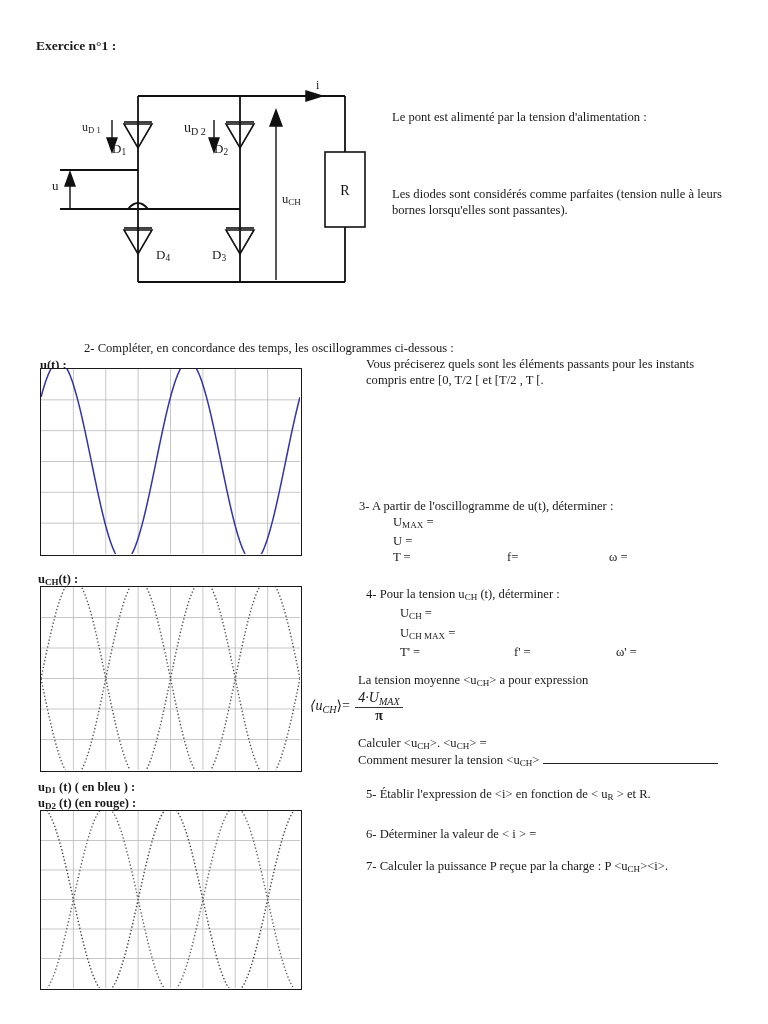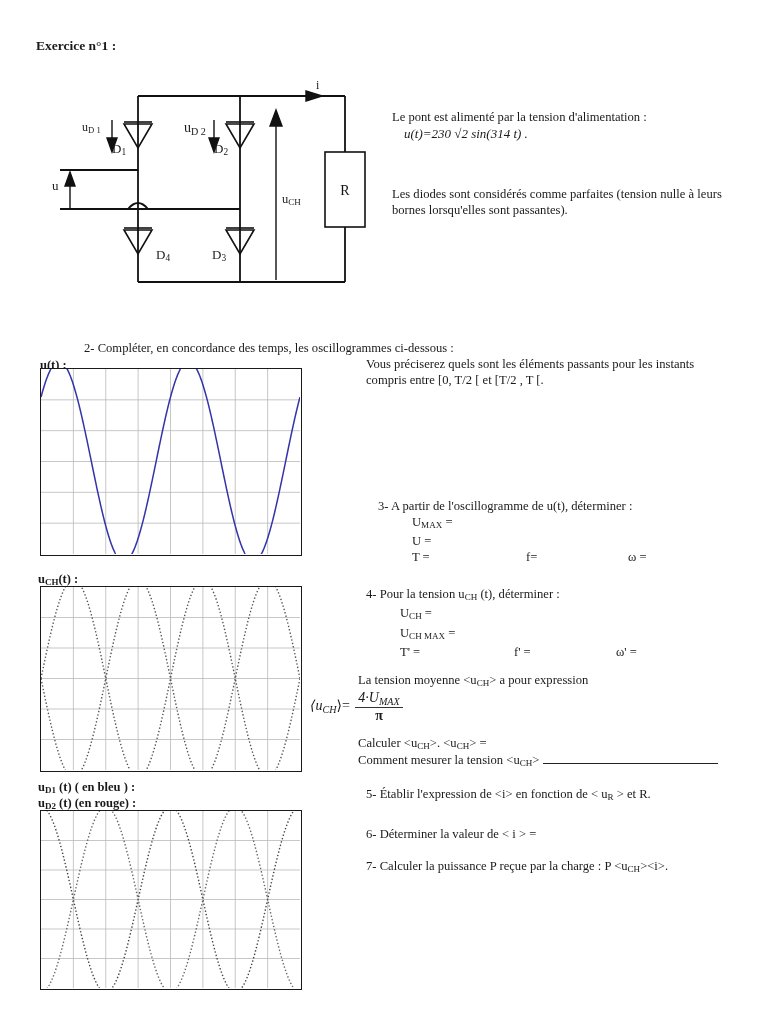--- a/index.html
+++ b/index.html
@@ -38,21 +38,21 @@
 
   
   #calibre {
     left: 408px; top: 402px; width: 182px; height: 62px;
     border: 1.3px solid #000; padding: 3px 6px; font-size: 12.6px;
   }
   #calibre .ctitle { font-weight: bold; }
   #calibre .crow { display: flex; }
   #calibre .clbl { width: 74px; }
 
-  #q3 { left: 378px; top: 498px; width: 370px; }
+  #q3 { left: 359px; top: 498px; width: 370px; }
   #q4 { left: 366px; top: 586px; width: 370px; }
   #q5 { left: 366px; top: 786px; width: 380px; }
   #q6 { left: 366px; top: 826px; width: 380px; }
   #q7 { left: 366px; top: 858px; width: 380px; }
 
   .indent { padding-left: 34px; }
   .cols { position: relative; height: 16px; }
   .c2 { position: absolute; left: 148px; }
   .c3 { position: absolute; left: 250px; }
 
@@ -179,23 +179,20 @@
       <span>u</span><span class="sub">D 2</span>
     </div>
     <div class="abs" style="left:222px; top:110px; font-size:12.5px;">
       <span>u</span><span class="sub">CH</span>
     </div>
     <div class="abs" style="left:-8px; top:96px; font-size:13px;">u</div>
     <div class="abs" style="left:256px; top:-4px; font-size:12px;">i</div>
   </div>
 
   <div class="abs" id="rt1">Le pont est alimenté par la tension d'alimentation :</div>
-  <div class="abs" id="rt2">
-    <span class="it" style="font-size:13px;">u(t)=230 √2 sin(314 t)   .</span>
-  </div>
   <div class="abs" id="rt3">Les diodes sont considérés comme parfaites (tension nulle à leurs bornes lorsqu'elles sont passantes).</div>
 
 
   <div class="abs q" id="q2">2- Compléter, en concordance des temps,  les oscillogrammes ci-dessous :</div>
   <div class="abs q" id="q2b">Vous préciserez quels sont les éléments passants pour les instants compris entre [0, T/2 [ et [T/2 , T [.</div>
 
 
   <div class="abs q" id="q3">
     <div>3- A partir de l'oscillogramme de u(t), déterminer :</div>
     <div class="indent">

